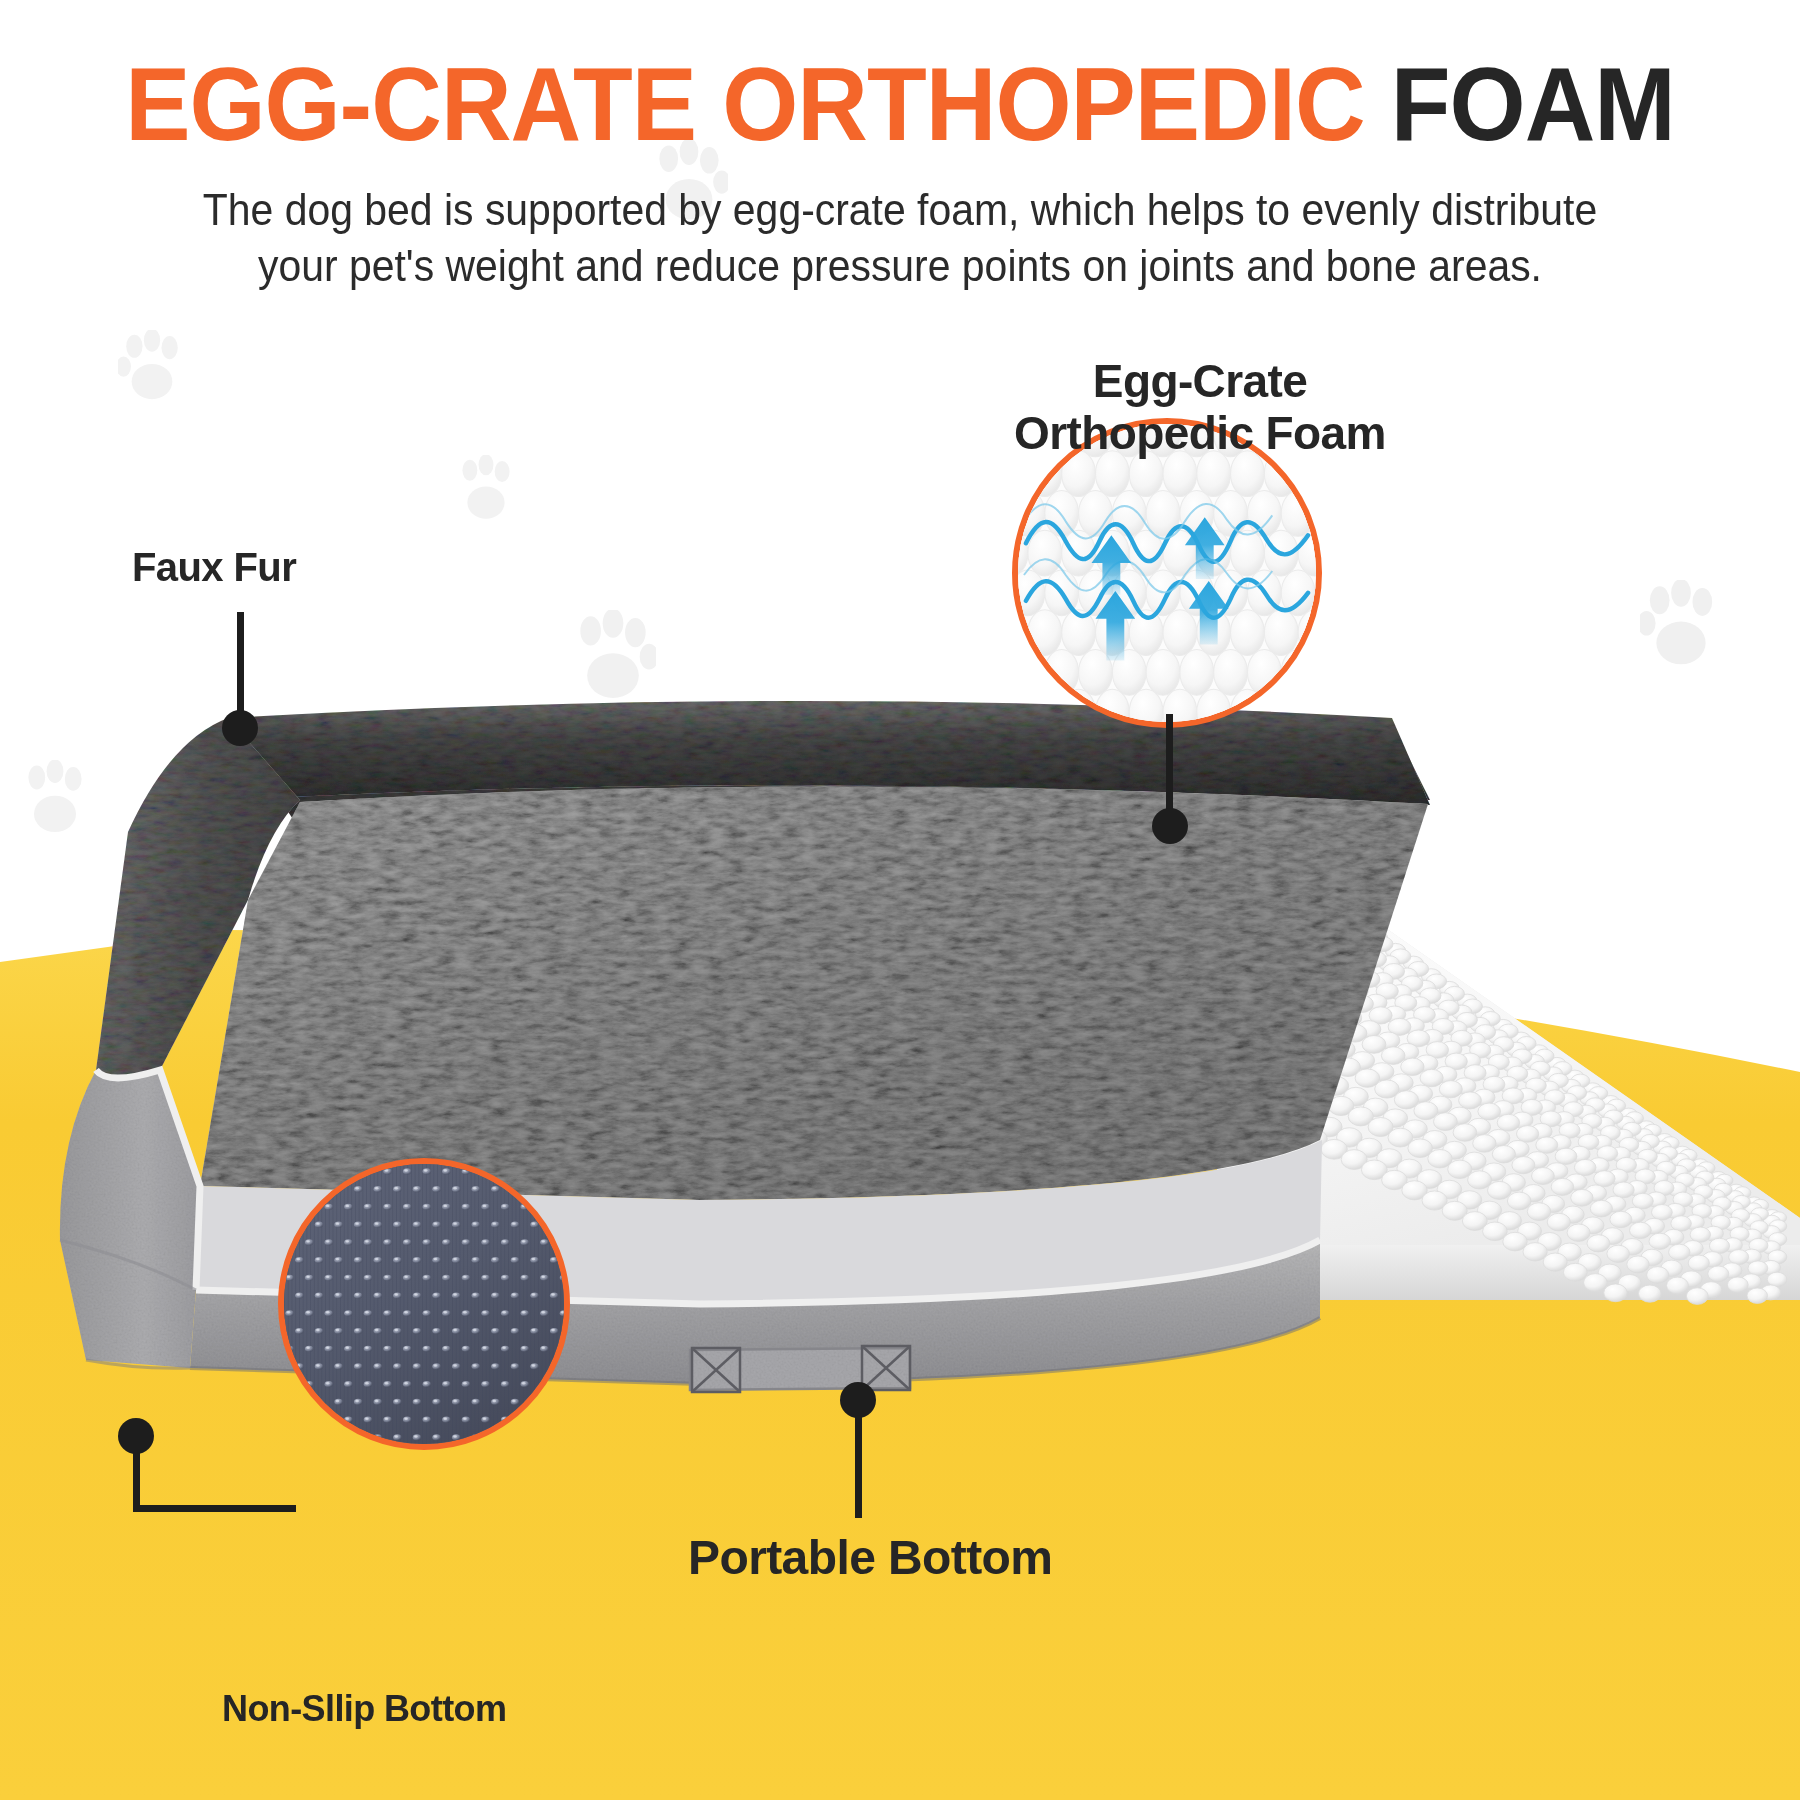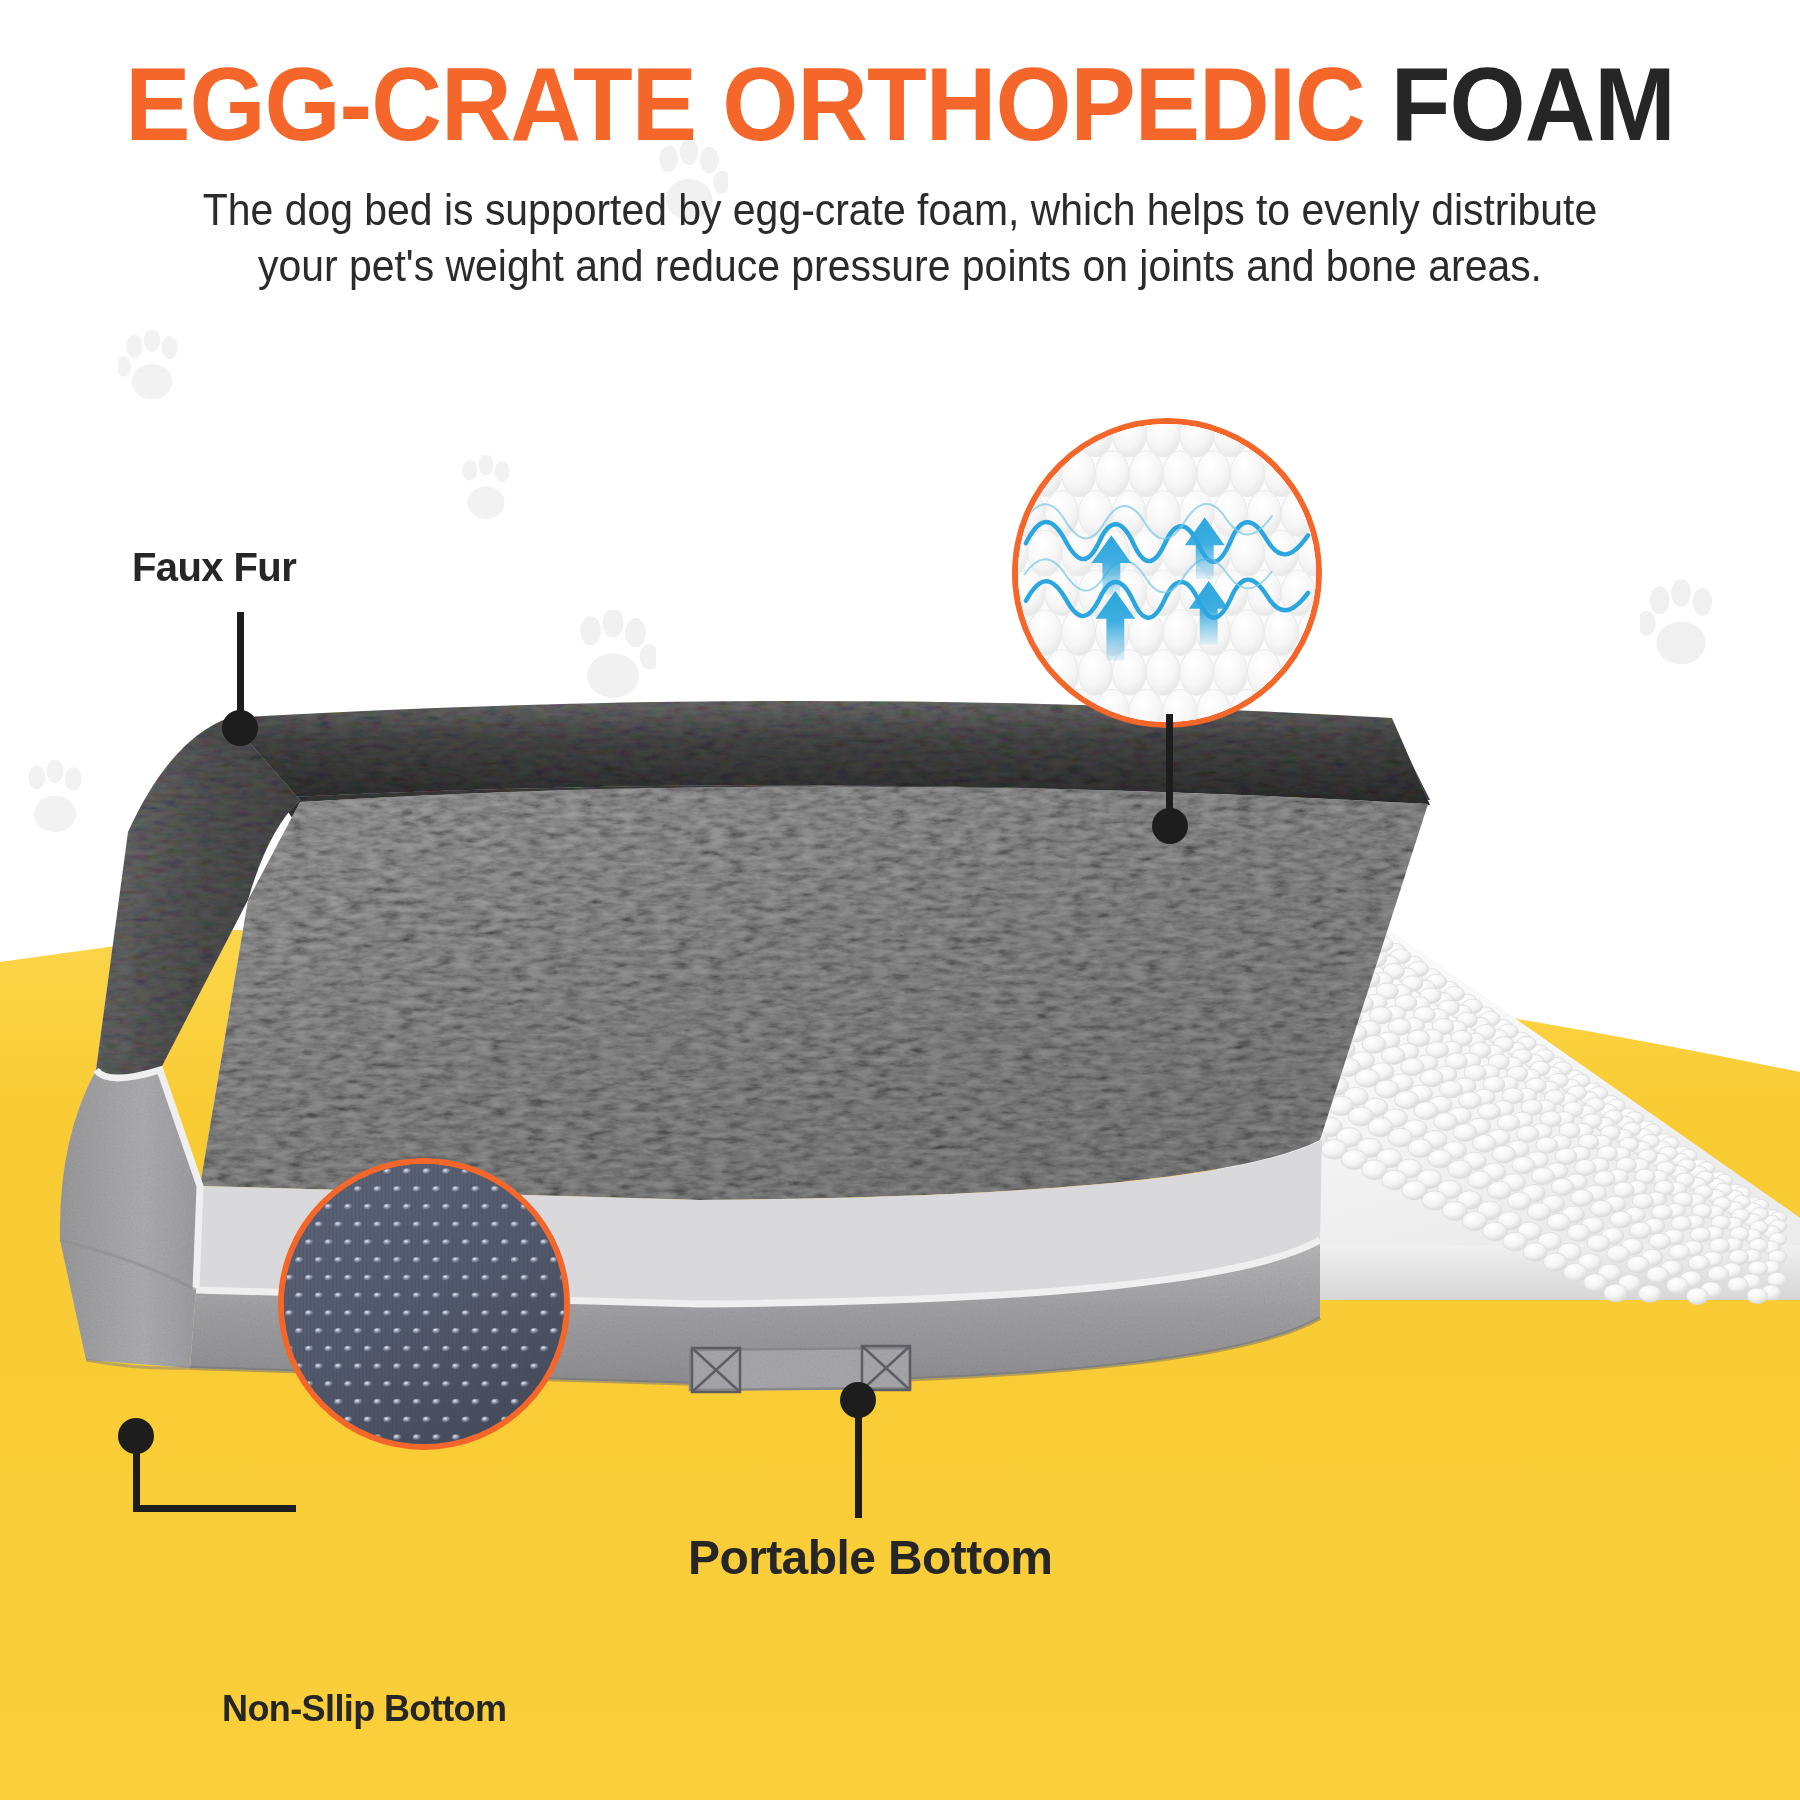--- a/index.html
+++ b/index.html
@@ -1622,18 +1622,20 @@
     <div class="leader-line" style="left:855px; top:1400px; width:7px; height:118px;"></div>
   </div>
 
   <div class="leader" style="left:0; top:0; width:1800px; height:1800px;">
     <div class="leader-dot" style="left:118px; top:1418px; width:36px; height:36px;"></div>
     <div class="leader-line" style="left:133px; top:1444px; width:7px; height:66px;"></div>
     <div class="leader-line" style="left:133px; top:1505px; width:163px; height:7px;"></div>
   </div>
 
   <div class="callout cl-foam">
+    <span class="ln">Egg-Crate</span>
+    <span class="ln">Orthopedic Foam</span>
   </div>
   <div class="callout cl-fauxfur">Faux Fur</div>
   <div class="callout cl-handle">Portable Bottom</div>
   <div class="callout cl-nonslip">Non-Sllip Bottom</div>
 
 </div>
 
 </body></html>

